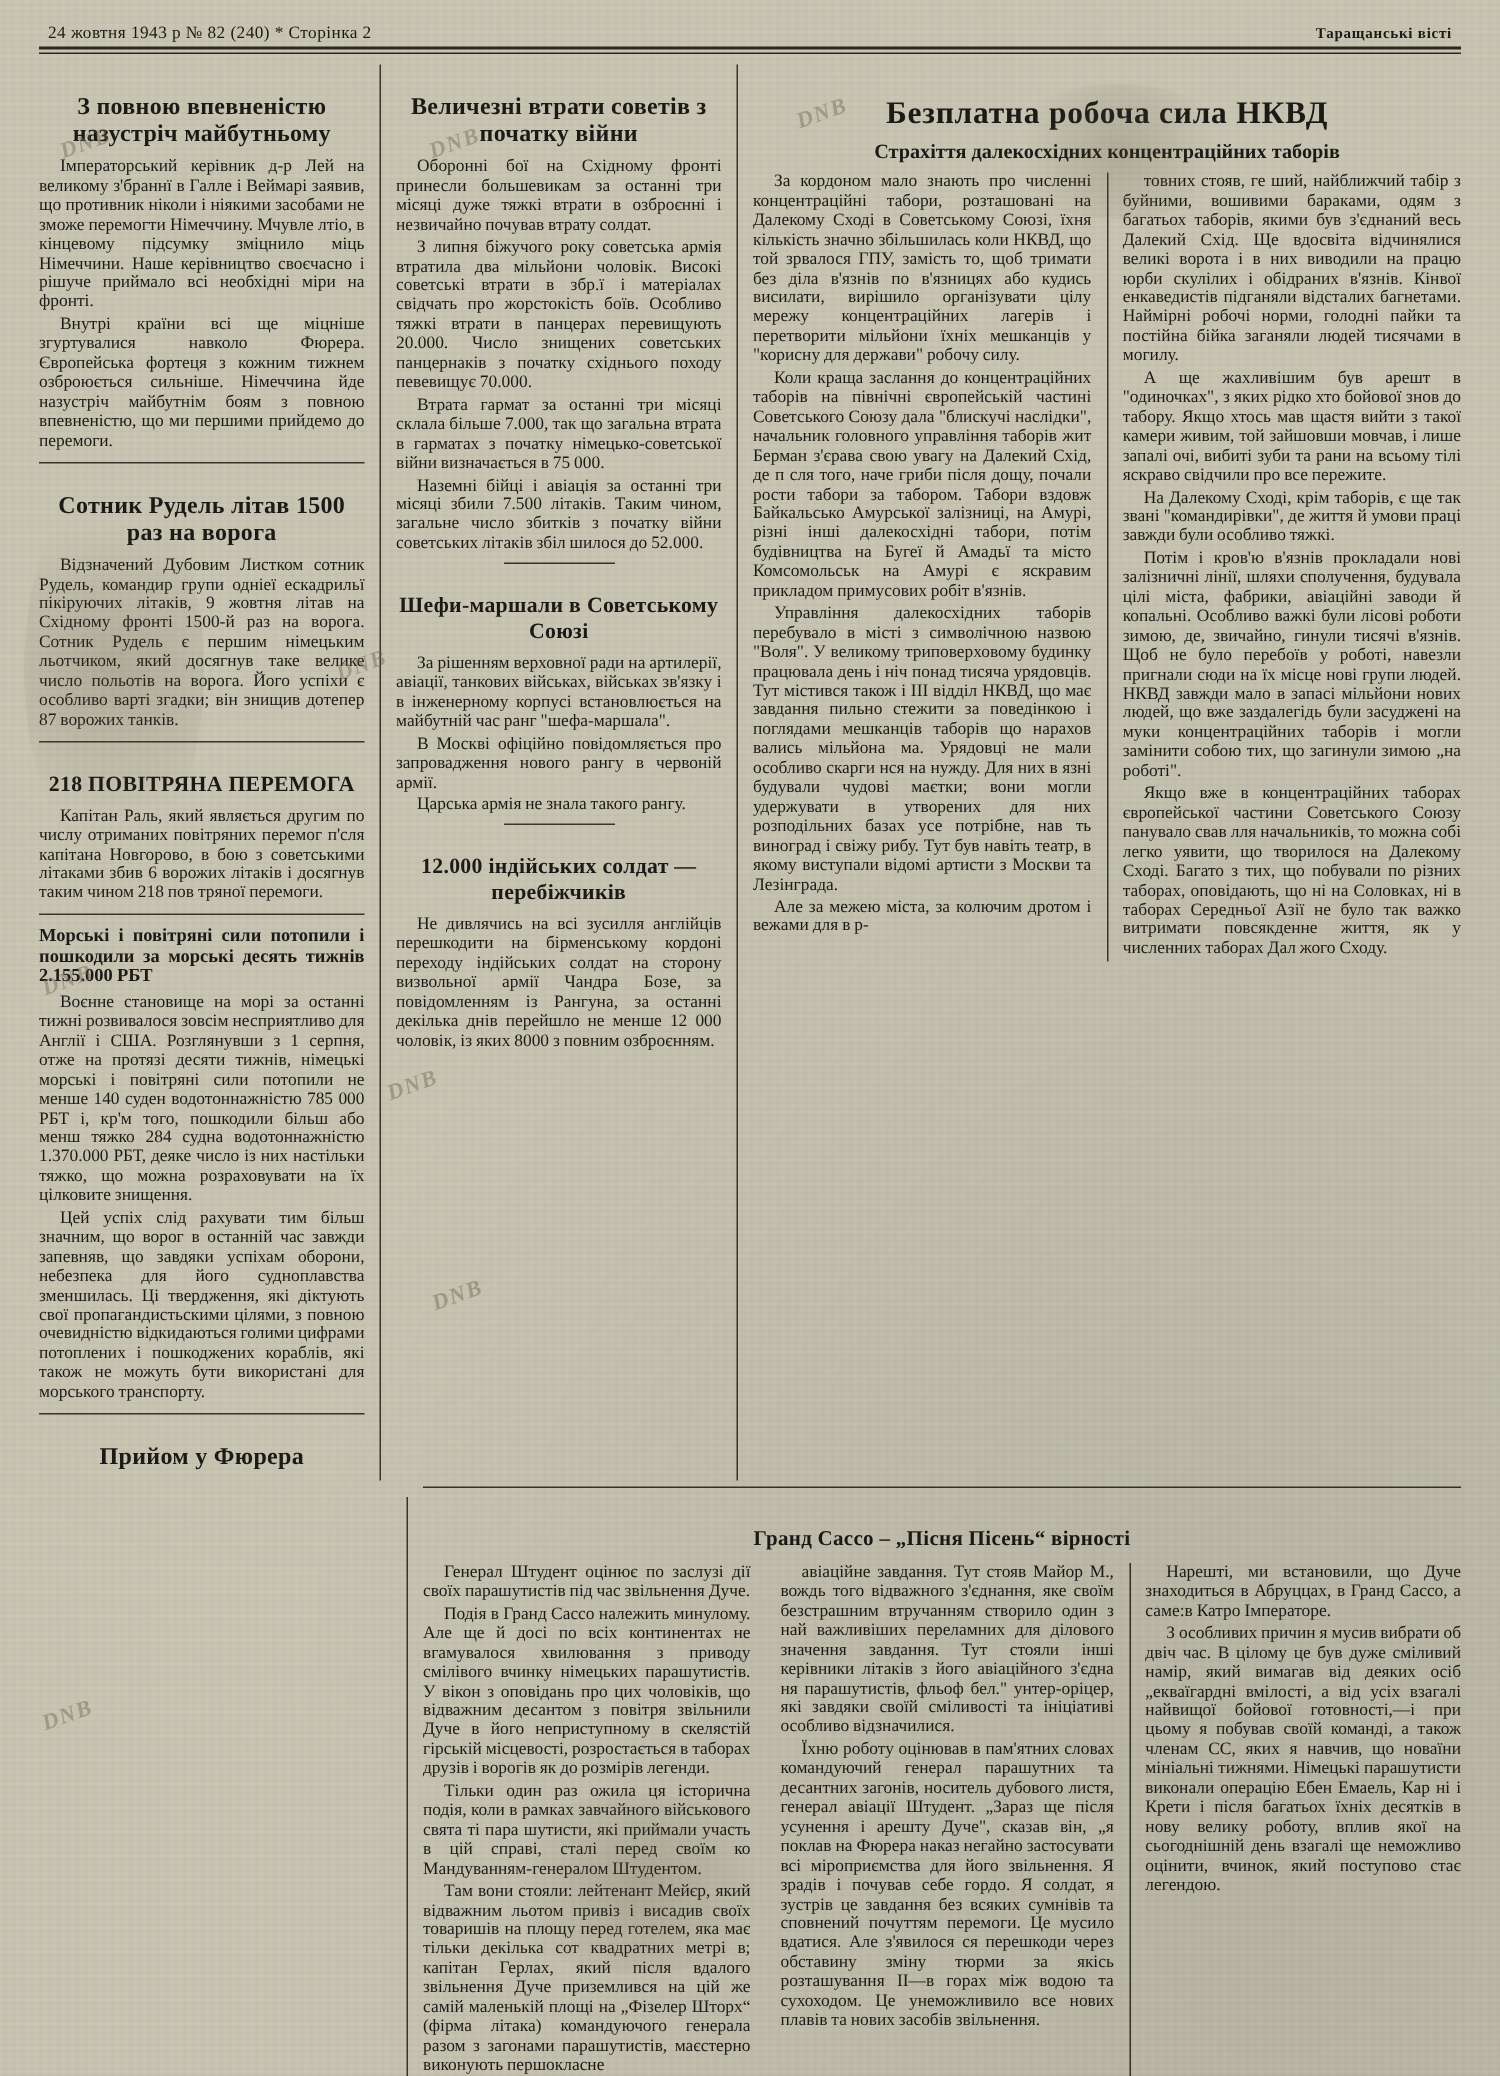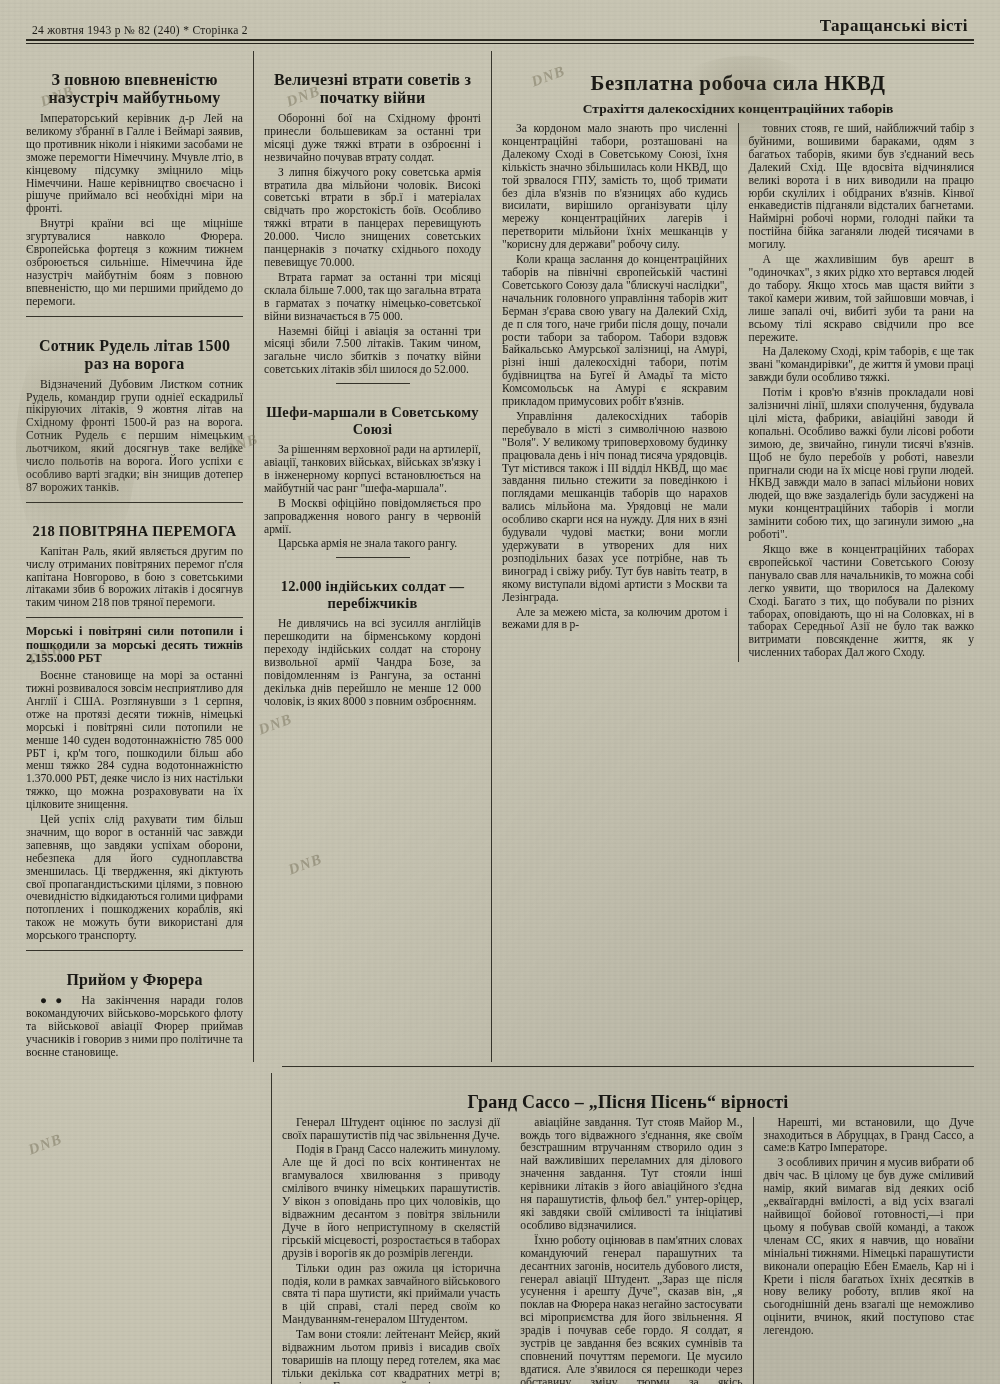--- a/index.html
+++ b/index.html
@@ -28,21 +28,21 @@
     left:26px;top:16px;width:948px;height:1352px;
   }
   
   .masthead{
     display:flex;justify-content:space-between;align-items:flex-end;
     font-size:11.5px;letter-spacing:.3px;
     padding:0 6px 3px 6px;
     gap:36px;
   }
   .masthead .left{font-family:"Liberation Serif",serif;}
-  .masthead .right{font-weight:bold;font-size:17px;letter-spacing:.5px;}
+  .masthead .right{font-weight:bold;font-size:10px;letter-spacing:.5px;}
   .rule-double{
     border-top:2.4px solid #2a2820;
     border-bottom:1px solid #2a2820;
     height:2px;margin:0 0 7px 0;
   }
   
   .cols{display:flex;}
   .col{position:relative;}
   .c1{width:236px;padding-right:10px;}
   .c2{width:236px;padding:0 10px;}
@@ -130,21 +130,20 @@
       <h2 class="hd sm">218 ПОВІТРЯНА ПЕРЕМОГА</h2>
       <p>Капітан Раль, який являється другим по числу отриманих повітряних перемог п'сля капітана Новгорово, в бою з советськими літаками збив 6 ворожих літаків і досягнув таким чином 218 пов тряної перемоги.</p>
       <div class="hr-full"></div>
 
       <p class="lede">Морські і повітряні сили потопили і пошкодили за морські десять тижнів 2.155.000 РБТ</p>
       <p>Воєнне становище на морі за останні тижні розвивалося зовсім несприятливо для Англії і США. Розглянувши з 1 серпня, отже на протязі десяти тижнів, німецькі морські і повітряні сили потопили не менше 140 суден водотоннажністю 785 000 РБТ і, кр'м того, пошкодили більш або менш тяжко 284 судна водотоннажністю 1.370.000 РБТ, деяке число із них настільки тяжко, що можна розраховувати на їх цілковите знищення.</p>
       <p>Цей успіх слід рахувати тим більш значним, що ворог в останній час завжди запевняв, що завдяки успіхам оборони, небезпека для його судноплавства зменшилась. Ці твердження, які діктують свої пропагандистьскими цілями, з повною очевидністю відкидаються голими цифрами потоплених і пошкоджених кораблів, які також не можуть бути використані для морського транспорту.</p>
       <div class="hr-full"></div>
 
       <h2 class="hd">Прийом у Фюрера</h2>
-      <p>●● На закінчення наради голов вокомандуючих військово-морського флоту та військової авіації Фюрер приймав учасників і говорив з ними про політичне та воєнне становище.</p>
     </div>
 
     <div class="vrule"></div>
 
     <div class="col c2">
       <h2 class="hd">Величезні втрати советів з початку війни</h2>
       <p>Оборонні бої на Східному фронті принесли большевикам за останні три місяці дуже тяжкі втрати в озброєнні і незвичайно почував втрату солдат.</p>
       <p>З липня біжучого року советська армія втратила два мільйони чоловік. Високі советські втрати в збр.ї і матеріалах свідчать про жорстокість боїв. Особливо тяжкі втрати в панцерах перевищують 20.000. Число знищених советських панцернаків з початку східнього походу певевищує  70.000.</p>
       <p>Втрата гармат за останні три місяці склала більше 7.000, так що загальна втрата в гарматах з початку німецько-советської війни визначається в 75 000.</p>
       <p>Наземні бійці і авіація за останні три місяці збили 7.500 літаків. Таким чином, загальне число збитків з початку війни советських літаків збіл шилося до 52.000.</p>
@@ -168,35 +167,35 @@
       <div style="display:flex;">
         <div style="width:226px;padding-right:10px;">
           <p>За кордоном мало знають про численні концентраційні табори, розташовані на Далекому Сході в Советському Союзі, їхня кількість значно збільшилась коли НКВД, що той зрвалося ГПУ, замість то, щоб тримати без діла в'язнів по в'язницях або кудись висилати, вирішило організувати цілу мережу концентраційних лагерів і перетворити мільйони їхніх мешканців у "корисну для держави" робочу силу.</p>
           <p>Коли краща заслання до концентраційних таборів на північні європейській частині Советського Союзу дала "блискучі наслідки", начальник головного управління таборів жит Берман з'єрава свою увагу на Далекий Схід, де п сля того, наче гриби після дощу, почали рости табори за табором. Табори вздовж Байкальсько Амурської залізниці, на Амурі, різні інші далекосхідні табори, потім будівництва на Бугеї й Амадьї та місто Комсомольськ на Амурі є яскравим прикладом примусових робіт в'язнів.</p>
           <p>Управління далекосхідних таборів перебувало в місті з символічною назвою "Воля". У великому трипoверховому будинку працювала день і ніч понад тисяча урядовців. Тут містився також і ІІІ відділ НКВД, що має завдання пильно стежити за поведінкою і поглядами мешканців таборів що нарахов вались мільйона ма. Урядовці не мали особливо скарги нся на нужду. Для них в язні будували чудові маєтки; вони могли удержувати в утворених для них розподільних базах усе потрібне, нав ть виноград і свіжу рибу. Тут був навіть театр, в якому виступали відомі артисти з Москви та Лезінграда.</p>
           <p>Але за межею міста, за колючим дротом і вежами для в р-</p>
         </div>
         <div class="vrule"></div>
         <div style="width:226px;padding-left:10px;">
           <p>товних стояв, ге ший, найближчий табір з буйними, вошивими бараками, одям з багатьох таборів, якими був з'єднаний весь Далекий Схід. Ще вдосвіта відчинялися великі ворота і в них виводили на працю юрби скулілих і обідраних в'язнів. Кінвої енкаведистів підганяли відсталих багнетами. Наймірні робочі норми, голодні пайки та постійна бійка заганяли людей тисячами в могилу.</p>
-          <p>А ще жахливішим був арешт в "одиночках", з яких рідко хто вертався людей до табору. Якщо хтось мав щастя вийти з такої камери живим, той зайшовши мовчав, і лише запалі очі, вибиті зуби та рани на всьому тілі яскраво свідчили про все пережите.</p>
+          <p>А ще жахливішим був арешт в "одиночках", з яких рідко хто бойової знов до табору. Якщо хтось мав щастя вийти з такої камери живим, той зайшовши мовчав, і лише запалі очі, вибиті зуби та рани на всьому тілі яскраво свідчили про все пережите.</p>
           <p>На Далекому Сході, крім таборів, є ще так звані "командирівки", де життя й умови праці завжди були особливо тяжкі.</p>
           <p>Потім і кров'ю в'язнів прокладали нові залізничні лінії, шляхи сполучення, будувала цілі міста, фабрики, авіаційні заводи й копальні. Особливо важкі були лісові роботи зимою, де, звичайно, гинули тисячі в'язнів. Щоб не було перебоїв у роботі, навезли пригнали сюди на їх місце нові групи людей. НКВД завжди мало в запасі мільйони нових людей, що вже заздалегідь були засуджені на муки концентраційних таборів і могли замінити собою тих, що загинули зимою „на роботі".</p>
           <p>Якщо вже в концентраційних таборах європейської частини Советського Союзу панувало свав лля начальників, то можна собі легко уявити, що творилося на Далекому Сході. Багато з тих, що побували по різних таборах, оповідають, що ні на Соловках, ні в таборах Середньої Азії не було так важко витримати повсякденне життя, як у численних таборах Дал жого Сходу.</p>
         </div>
       </div>
     </div>
   </div>
 
   <div class="hline-wide" style="margin-left:256px;width:692px;"></div>
   <div class="bottom">
     <div class="b-left"></div>
     <div class="vrule"></div>
     <div style="width:692px;padding-left:10px;">
-      <h2 class="hd" style="font-size:18px;">Гранд Сассо – „Пісня Пісень“ вірності</h2>
+      <h2 class="hd" style="font-size:14px;">Гранд Сассо – „Пісня Пісень“ вірності</h2>
       <div style="display:flex;">
         <div style="width:222px;padding-right:10px;">
           <p>Генерал Штудент оцінює по заслузі дії своїх парашутистів під час звільнення Дуче.</p>
           <p>Подія в Гранд Сассо належить минулому. Але ще й досі по всіх континентах не вгамувалося хвилювання з приводу смілівого вчинку німецьких парашутистів. У вікон з оповідань про цих чоловіків, що відважним десантом з повітря звільнили Дуче в його неприступному в скелястій гірській місцевості, розростається в таборах друзів і ворогів як до розмірів легенди.</p>
           <p>Тільки один раз ожила ця історична подія, коли в рамках завчайного військового свята ті пара шутисти, які приймали участь в цій справі, сталі перед своїм ко Мандуванням-генералом Штудентом.</p>
           <p>Там вони стояли: лейтенант Мейєр, який відважним льотом привіз і висадив своїх товаришів на площу перед готелем, яка має тільки декілька сот квадратних метрі в; капітан Герлах, який після вдалого звільнення Дуче приземлився на цій же самій маленькій площі на „Фізелер Шторх“ (фірма літака) командуючого генерала разом з загонами парашутистів, маєстерно виконують першокласне</p>
         </div>
         <div style="width:226px;padding:0 10px;">
           <p>авіаційне завдання. Тут стояв Майор М., вождь того відважного з'єднання, яке своїм безстрашним втручанням створило один з най важливіших переламних для ділового значення завдання. Тут стояли інші керівники літаків з його авіаційного з'єдна ня парашутистів, фльоф бел." унтер-оріцер, які завдяки своїй сміливості та ініціативі особливо відзначилися.</p>
           <p>Їхню роботу оцінював в пам'ятних словах командуючий генерал парашутних та десантних загонів, носитель дубового листя, генерал авіації Штудент. „Зараз ще після усунення і арешту Дуче", сказав він, „я поклав на Фюрера наказ негайно застосувати всі міроприємства для його звільнення. Я зрадів і почував себе гордо. Я солдат, я зустрів це завдання без всяких сумнівів та сповнений почуттям перемоги. Це мусило вдатися. Але з'явилося ся перешкоди через обставину зміну тюрми за якісь розташування ІІ—в горах між водою та сухоходом. Це унеможливило все нових плавів та нових засобів звільнення.</p>

